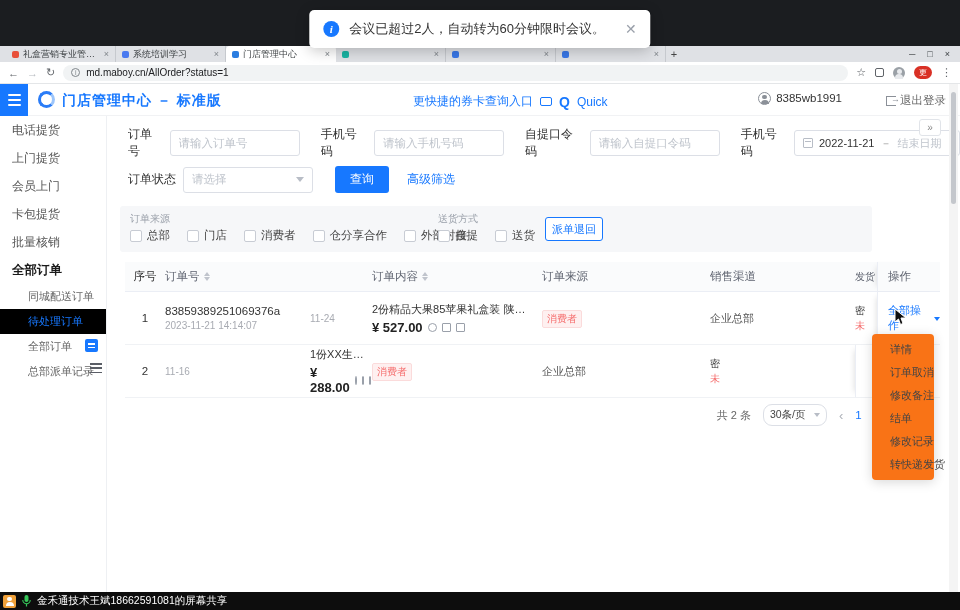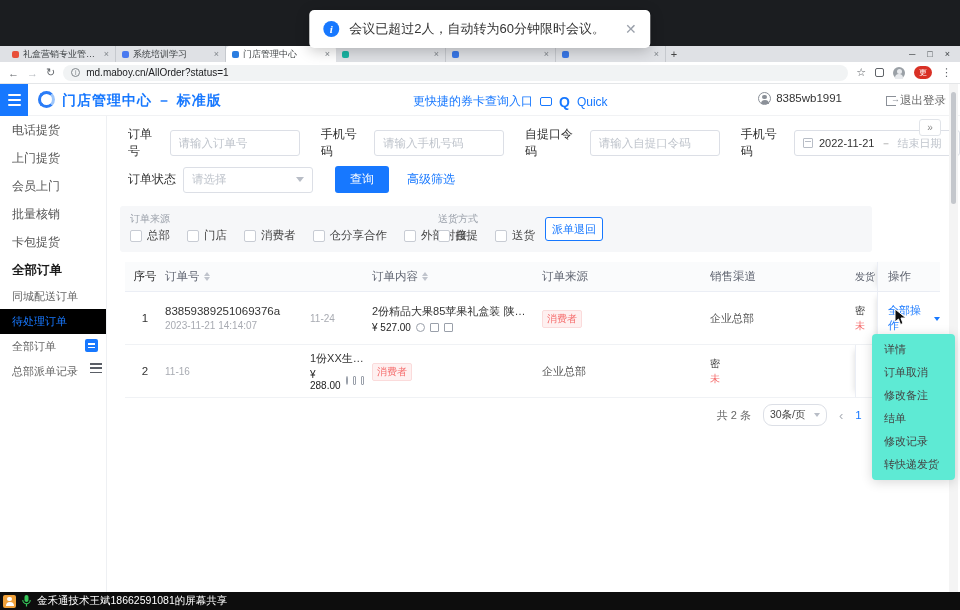--- a/index.html
+++ b/index.html
@@ -48,21 +48,21 @@
   .username{font-size:11.5px;color:#333}
   .logout-wrap{position:absolute;right:14px;top:9px;display:flex;align-items:center;gap:4px;color:#666;font-size:11.5px}
   .logout-ic{width:10px;height:10px;border:1.3px solid #8b9098;border-right:none;position:relative}
   .logout-ic::after{content:"→";position:absolute;left:4px;top:-3px;font-size:9px;color:#8b9098}
 
   
   .sidebar{position:absolute;left:0;top:32px;width:107px;height:476px;background:#fff;border-right:1px solid #eef0f3}
   .side-section{margin-top:5px;height:29px;line-height:29px;background:#eaedf1;padding-left:12px;font-size:12.5px;font-weight:bold;color:#333}
   .side-item{height:28px;line-height:28px;padding-left:12px;font-size:12px;color:#555;white-space:nowrap}
   .side-group{height:28px;line-height:28px;padding-left:12px;font-size:12.5px;font-weight:bold;color:#1a1a1a}
-  .side-sub{height:25px;line-height:25px;padding-left:12px;font-size:11px;color:#666;white-space:nowrap}
+  .side-sub{height:25px;line-height:25px;padding-left:28px;font-size:11px;color:#666;white-space:nowrap}
   .side-sub.active{color:#1778ff;background:#000000}
   .edge-btn{position:absolute;left:85px;top:223px;width:13px;height:13px;background:#1778ff;border-radius:2px;display:flex;flex-direction:column;justify-content:center;align-items:center;gap:2px}
   .edge-btn i{width:7px;height:1.2px;background:#fff;display:block}
   .edge-list{position:absolute;left:90px;top:247px;width:12px;height:10px;display:flex;flex-direction:column;justify-content:space-between}
   .edge-list i{height:1.5px;background:#5a5e66;display:block}
 
   
   .main{position:absolute;left:107px;top:32px;right:0;bottom:0;background:#fff}
   .f-label{font-size:12px;color:#333;margin-right:7px}
   .ipt{width:130px;height:26px;border:1px solid #dcdfe6;border-radius:3px;padding:0 8px;font-size:11.5px;color:#333;outline:none;font-family:"Liberation Sans",sans-serif}
@@ -97,21 +97,21 @@
   .cell{overflow:hidden;padding-right:8px}
   .hcell{display:flex;align-items:center;gap:4px}
   .sorter{display:inline-flex;flex-direction:column;gap:1px}
   .sorter .up{width:0;height:0;border:3px solid transparent;border-bottom:4px solid #c0c4cc}
   .sorter .dn{width:0;height:0;border:3px solid transparent;border-top:4px solid #c0c4cc}
   .ono{font-size:11.5px;color:#333;white-space:nowrap}
   .otime{font-size:10px;color:#a8abb2;margin-top:3px}
   .frag{font-size:10px;color:#a8abb2}
   .ctitle{font-size:11px;color:#333;white-space:nowrap;overflow:hidden;text-overflow:ellipsis}
   .pline{display:flex;align-items:center;gap:5px;margin-top:3px}
-  .price{font-size:10px;font-weight:normal;color:#222}
+  .price{font-size:13px;font-weight:bold;color:#222}
   .mini-ic{width:9px;height:9px;border:1px solid #9aa0aa;border-radius:1px}
   .mini-ic.round{border-radius:50%}
   .tag-red{display:inline-block;font-size:10px;color:#f56c6c;background:#fef0f0;border:1px solid #fbdbdb;border-radius:2px;padding:1px 4px}
   .chan{font-size:11px;color:#555}
   .shipcol{font-size:10px;line-height:1.5;white-space:nowrap;overflow:hidden}
   .ship1{color:#333}
   .ship2{color:#f56c6c}
   .c-action{border-left:1px solid #ebeef5;box-shadow:-5px 0 6px -5px rgba(0,0,0,.15);height:100%;display:flex;align-items:center;padding-left:10px}
   .act-link{font-size:11px;color:#1778ff;display:flex;align-items:center;gap:11px}
   .act-caret{width:0;height:0;border:3.5px solid transparent;border-top:4.5px solid #1778ff;margin-top:4px}
@@ -120,21 +120,21 @@
   .pager{position:absolute;right:82px;top:288px;display:flex;align-items:center;gap:12px}
   .pg-total{font-size:11px;color:#666}
   .pg-size{width:64px;height:22px;border:1px solid #dcdfe6;border-radius:9px;display:flex;align-items:center;justify-content:space-between;padding:0 6px;font-size:10.5px;color:#444}
   .pg-size .caret{border-top-width:4px;border-left-width:3px;border-right-width:3px;margin-top:3px}
   .pg-arrow{font-size:13px;color:#aeb2b9}
   .pg-num{font-size:11.5px;color:#1778ff}
 
   .collapse-btn{position:absolute;left:919px;top:119px;width:22px;height:17px;background:#fff;border:1px solid #e1e4e9;border-radius:3px;font-size:10px;color:#888;display:flex;align-items:center;justify-content:center}
 
   
-  .dropdown{position:absolute;left:872px;top:334px;width:83px;background:#5eead4;border-radius:4px;box-shadow:0 2px 12px rgba(0,0,0,.16);padding:4px 0;z-index:30}
+  .dropdown{position:absolute;left:872px;top:334px;width:62px;background:#f97316;border-radius:4px;box-shadow:0 2px 12px rgba(0,0,0,.16);padding:4px 6px;z-index:30}
   .dd-item{height:23px;line-height:23px;padding-left:12px;font-size:11px;color:#444;white-space:nowrap}
 
   
   .toast{position:absolute;left:50%;top:10px;transform:translateX(-50%);background:#fff;border-radius:5px;box-shadow:0 3px 14px rgba(0,0,0,.22);display:flex;align-items:center;gap:10px;padding:10px 14px;z-index:50}
   .toast-ic{width:16px;height:16px;border-radius:50%;background:#1778ff;color:#fff;font-size:11px;font-weight:bold;text-align:center;line-height:16px;font-family:"Liberation Serif",serif;font-style:italic}
   .toast-txt{font-size:13px;color:#333;white-space:nowrap}
   .toast-close{font-size:14px;color:#9aa0aa;margin-left:10px}
 
   
   .sharebar{position:absolute;left:0;top:592px;width:960px;height:18px;background:#0d0d0d;display:flex;align-items:center;gap:6px;padding-left:3px}
@@ -232,22 +232,22 @@
     <div class="logout-wrap">
       <span class="logout-ic"></span>
       <span>退出登录</span>
     </div>
   </div>
 
   <div class="sidebar">
     <div class="side-item">电话提货</div>
     <div class="side-item">上门提货</div>
     <div class="side-item">会员上门</div>
+    <div class="side-item">卡包提货</div>
     <div class="side-item">批量核销</div>
-    <div class="side-item">卡包提货</div>
     <div class="side-group">全部订单</div>
     <div class="side-sub">同城配送订单</div>
     <div class="side-sub active">待处理订单</div>
     <div class="side-sub">全部订单</div>
     <div class="side-sub">总部派单记录</div>
     <div class="edge-btn">
         <i></i>
         <i></i>
       </div>
     <div class="edge-list">

